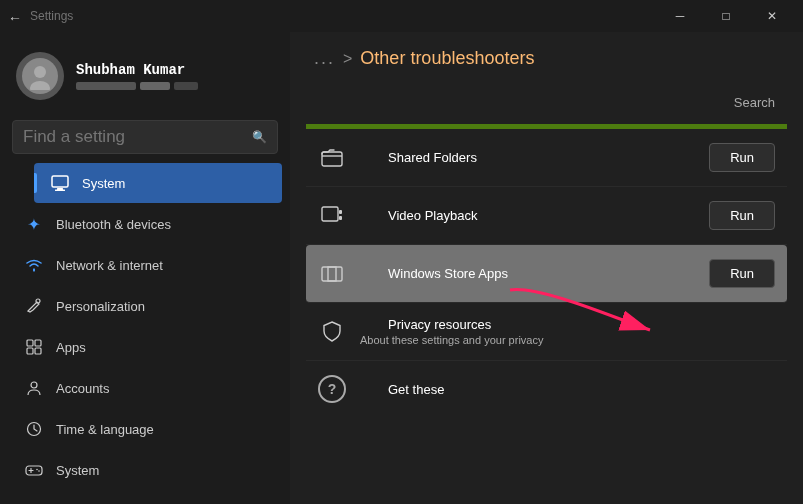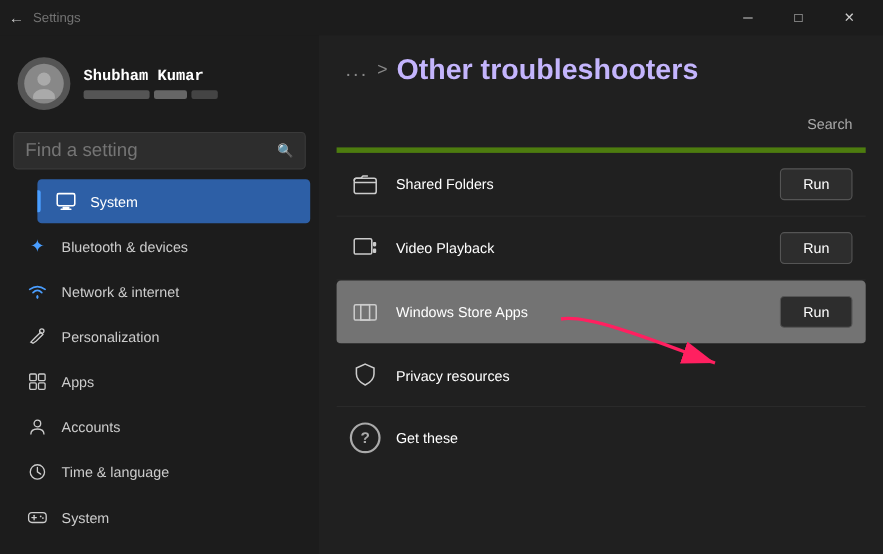--- a/index.html
+++ b/index.html
@@ -195,23 +195,23 @@
     .breadcrumb-dots {
       font-size: 18px;
       color: #888;
       letter-spacing: 2px;
     }
     .breadcrumb-arrow {
       color: #888;
       font-size: 16px;
     }
     .page-title {
-      font-size: 26px;
-      font-weight: 700;
-      color: #c4b5fd;
+      font-size: 18px;
+      font-weight: 400;
+      color: #fdba74;
     }
 
     .content-scroll {
       flex: 1;
       overflow-y: auto;
       padding: 0 16px;
     }
 
     .troubleshooter-item {
       display: flex;
@@ -229,20 +229,21 @@
       color: #cccccc;
       font-size: 18px;
       flex-shrink: 0;
     }
     .item-text {
       flex: 1;
     }
     .item-title {
       font-size: 13px;
       color: #ffffff;
+      margin-left: 28px;
     }
     .item-subtitle {
       font-size: 11px;
       color: #aaaaaa;
       margin-top: 2px;
     }
     .run-btn {
       padding: 6px 20px;
       background: #2d2d2d;
       border: 1px solid #555;
@@ -459,20 +460,21 @@
       </div>
 
       <div class="troubleshooter-item">
         <div class="item-icon">
           <svg width="20" height="22" viewBox="0 0 20 22" fill="none">
             <path d="M10 1 L18 4.5 L18 10 Q18 16 10 20 Q2 16 2 10 L2 4.5 Z" stroke="#ccc" stroke-width="1.4" fill="none"></path>
           </svg>
         </div>
         <div class="item-text">
           <div class="item-title">Privacy resources</div>
+          <div class="item-subtitle">About these settings and your privacy</div>
         </div>
       </div>
 
       <div class="get-help-item">
         <div class="help-icon">?</div>
         <span class="item-title">Get these</span>
       </div>
     </div>
   </div>
 </div>

